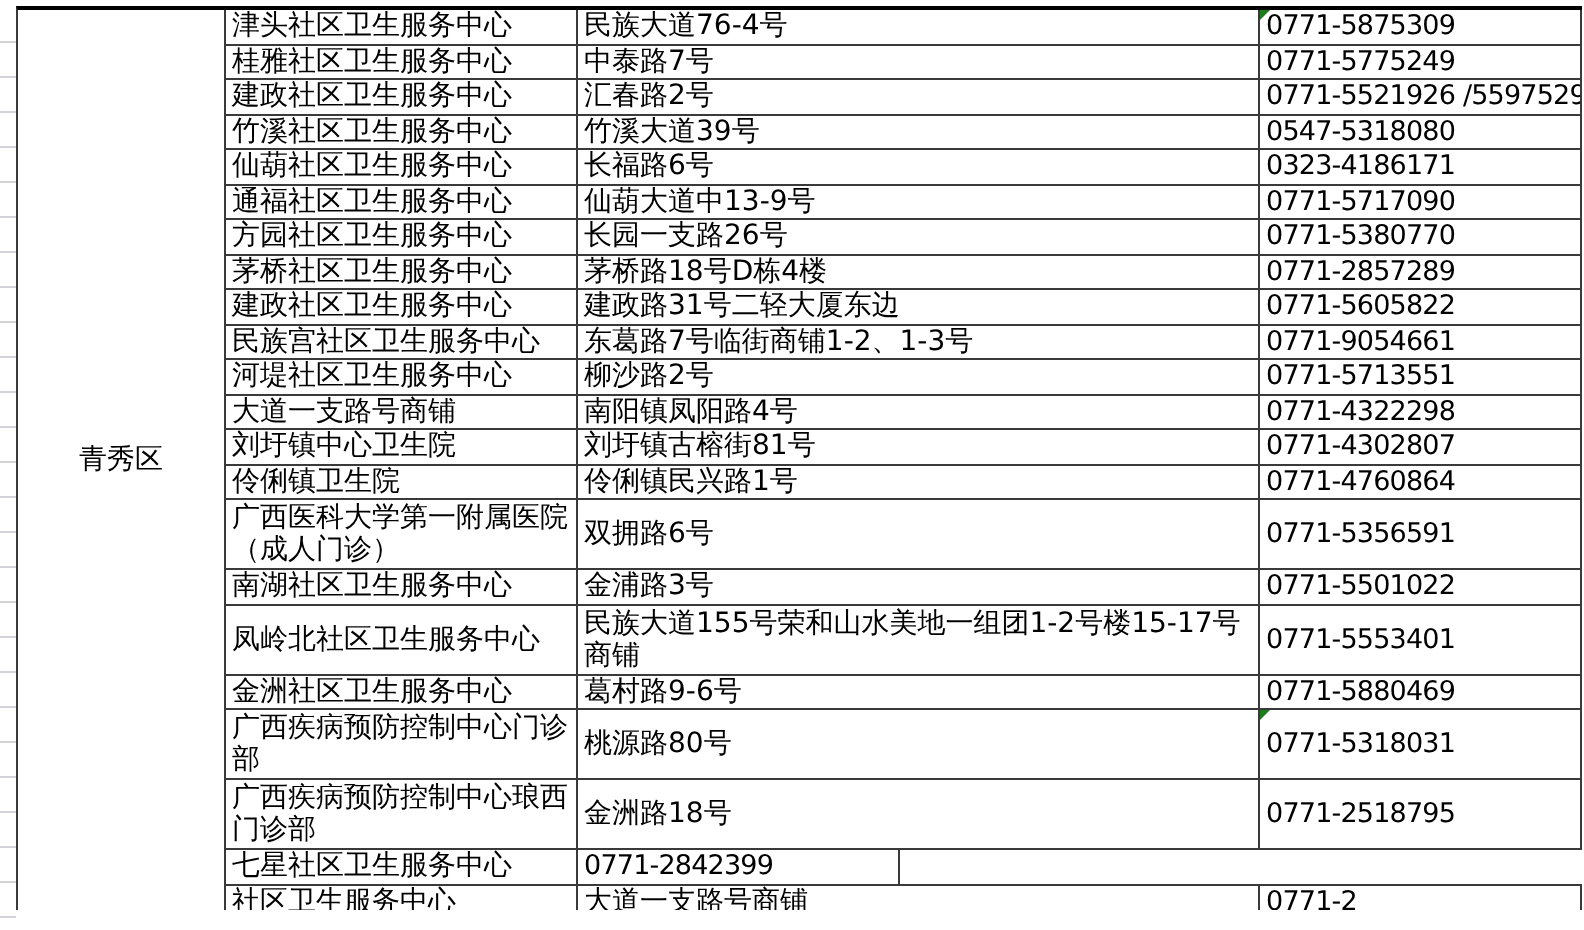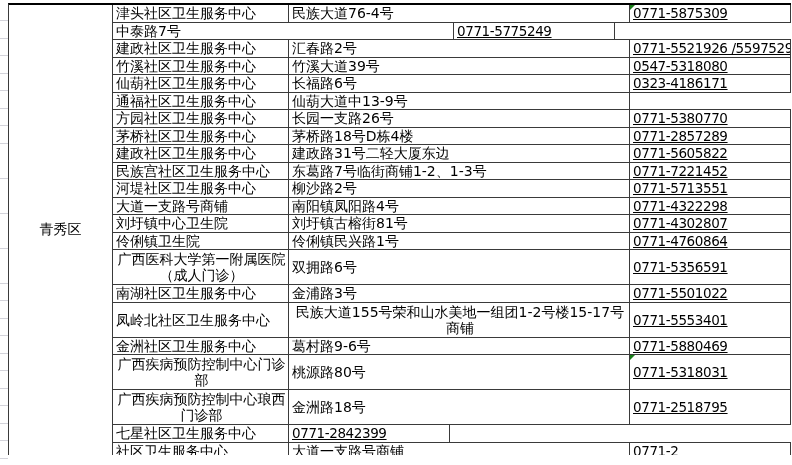--- a/index.html
+++ b/index.html
@@ -18,31 +18,31 @@
     position:absolute;left:8px;top:3px;width:783px;
     display:flex;box-sizing:border-box;
     border-top:2px solid #000;border-left:1px solid #3a3a3a;
     background:#fff;
   }
   .district{
     width:104px;box-sizing:border-box;border-right:1px solid #3a3a3a;
     display:flex;align-items:center;justify-content:center;
   }
   .rows{width:678px;display:flex;flex-direction:column;}
-  .row{display:flex;height:17.5px;box-sizing:border-box;border-bottom:1px solid #3a3a3a;text-align:center;}
+  .row{display:flex;height:17.5px;box-sizing:border-box;border-bottom:1px solid #3a3a3a;}
   .row.tall{height:35px;}
   .row.partial{height:12px;border-bottom:none;}
   .cell{
     box-sizing:border-box;border-right:1px solid #3a3a3a;
     padding:0 1px 0 3px;display:flex;align-items:center;
     line-height:16px;overflow:hidden;word-break:break-all;
   }
   .cell.name{width:176px;}
   .cell.addr{width:341px;}
-  .cell.phone{width:161px;position:relative;text-decoration:underline;}
+  .cell.phone{width:161px;position:relative;}
   .cell.phone .ph{white-space:nowrap;font-size:13.5px;letter-spacing:-0.4px;}
   .row.partial .cell{align-items:flex-start;line-height:16px;}
   .flag{
     position:absolute;top:0;left:0;width:0;height:0;
     border-top:5px solid #1a7f1a;border-right:5px solid transparent;
   }
 </style>
 </head>
 <body>
 
@@ -60,20 +60,21 @@
     <div class="row">
       <div class="cell name">津头社区卫生服务中心</div>
       <div class="cell addr">民族大道76-4号</div>
       <div class="cell phone">
         <span class="ph">0771-5875309</span>
       <span class="flag"></span>
           </div>
     </div>
 
     <div class="row">
+      <div class="cell name">桂雅社区卫生服务中心</div>
       <div class="cell addr">中泰路7号</div>
       <div class="cell phone">
         <span class="ph">0771-5775249</span>
       </div>
     </div>
 
     <div class="row">
       <div class="cell name">建政社区卫生服务中心</div>
       <div class="cell addr">汇春路2号</div>
       <div class="cell phone">
@@ -93,20 +94,23 @@
       <div class="cell name">仙葫社区卫生服务中心</div>
       <div class="cell addr">长福路6号</div>
       <div class="cell phone">
         <span class="ph">0323-4186171</span>
       </div>
     </div>
 
     <div class="row">
       <div class="cell name">通福社区卫生服务中心</div>
       <div class="cell addr">仙葫大道中13-9号</div>
+      <div class="cell phone">
+        <span class="ph">0771-5717090</span>
+      </div>
     </div>
 
     <div class="row">
       <div class="cell name">方园社区卫生服务中心</div>
       <div class="cell addr">长园一支路26号</div>
       <div class="cell phone">
         <span class="ph">0771-5380770</span>
       </div>
     </div>
 
@@ -123,21 +127,21 @@
       <div class="cell addr">建政路31号二轻大厦东边</div>
       <div class="cell phone">
         <span class="ph">0771-5605822</span>
       </div>
     </div>
 
     <div class="row">
       <div class="cell name">民族宫社区卫生服务中心</div>
       <div class="cell addr">东葛路7号临街商铺1-2、1-3号</div>
       <div class="cell phone">
-        <span class="ph">0771-7221452</span>
+        <span class="ph">0771-9054661</span>
       </div>
     </div>
 
     <div class="row">
       <div class="cell name">河堤社区卫生服务中心</div>
       <div class="cell addr">柳沙路2号</div>
       <div class="cell phone">
         <span class="ph">0771-5713551</span>
       </div>
     </div>

